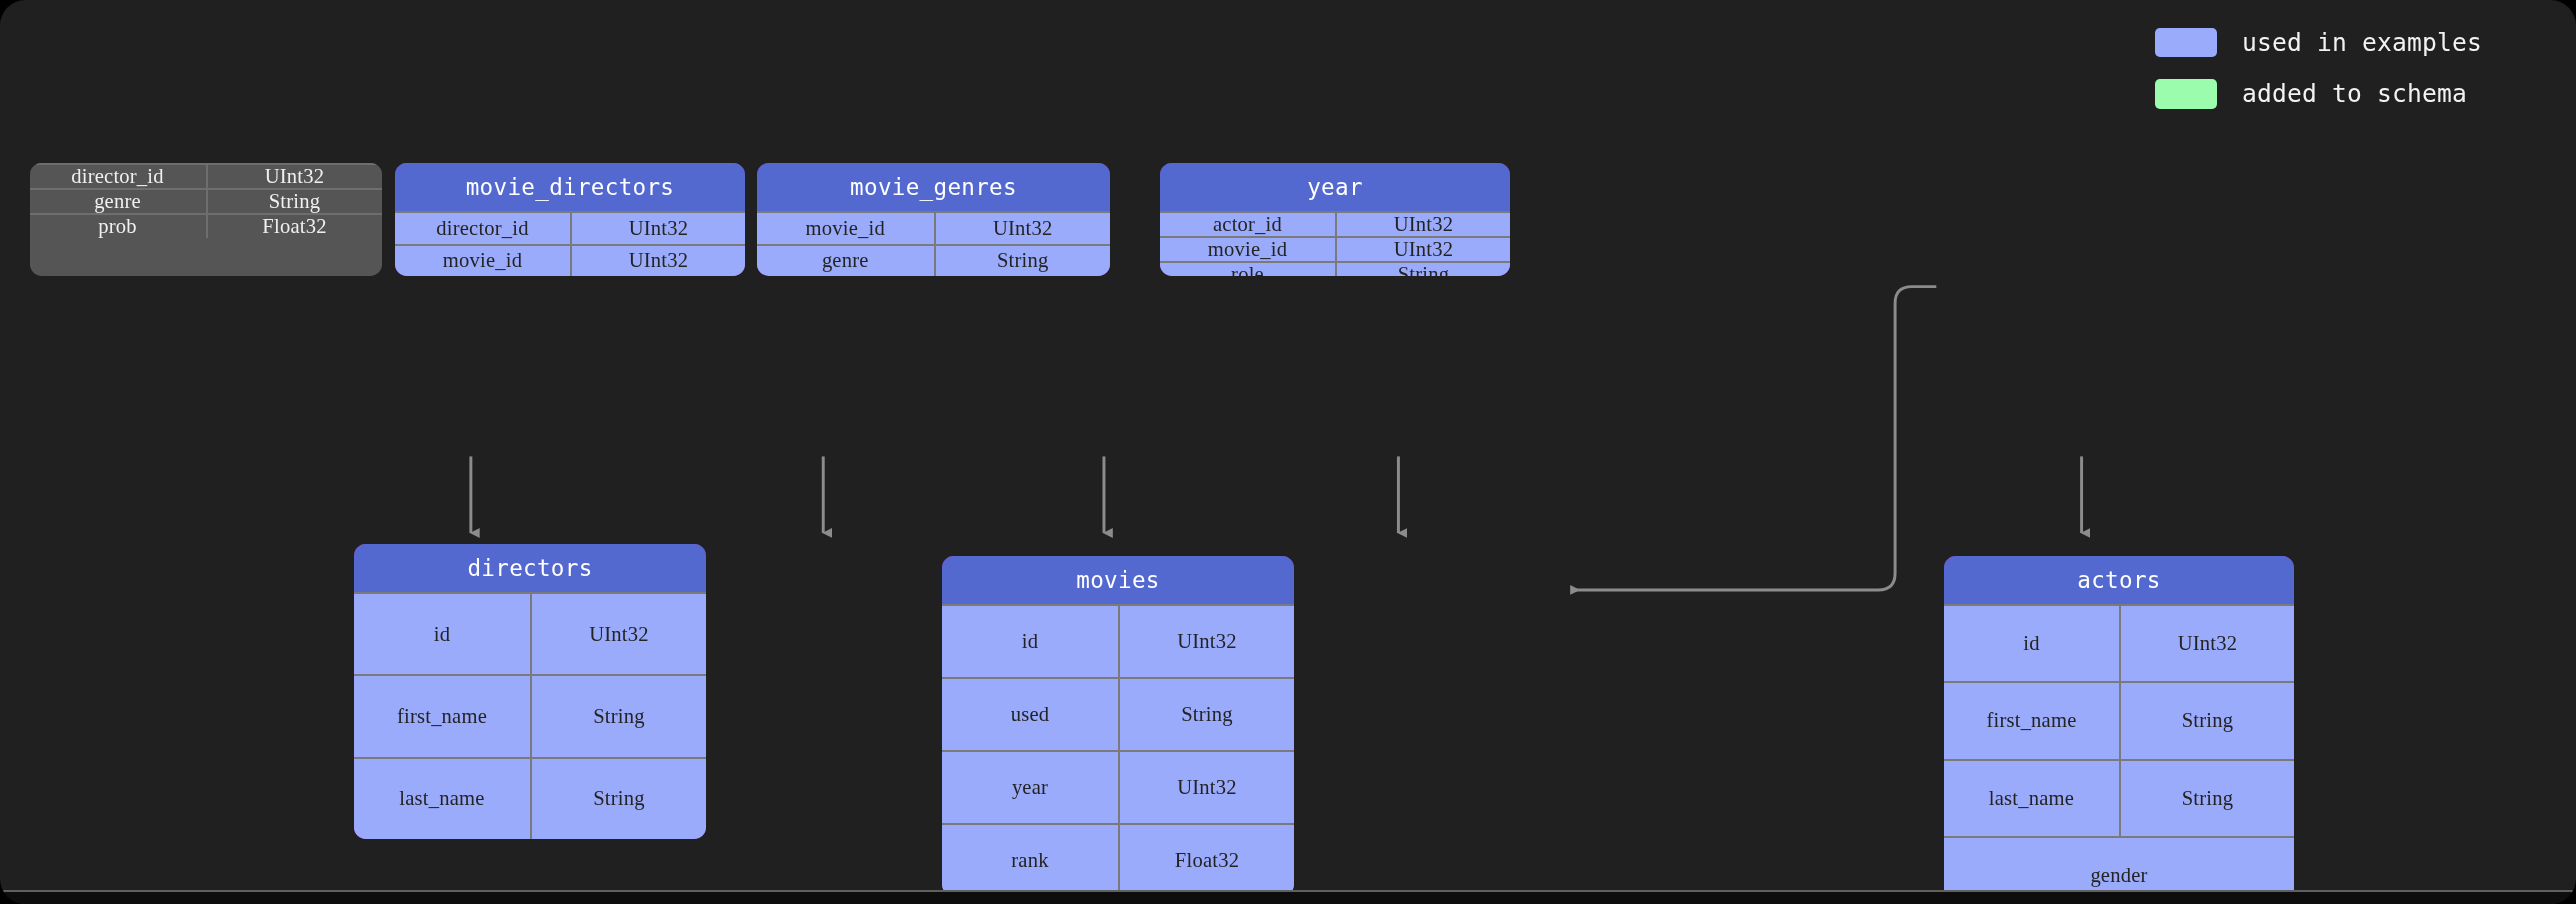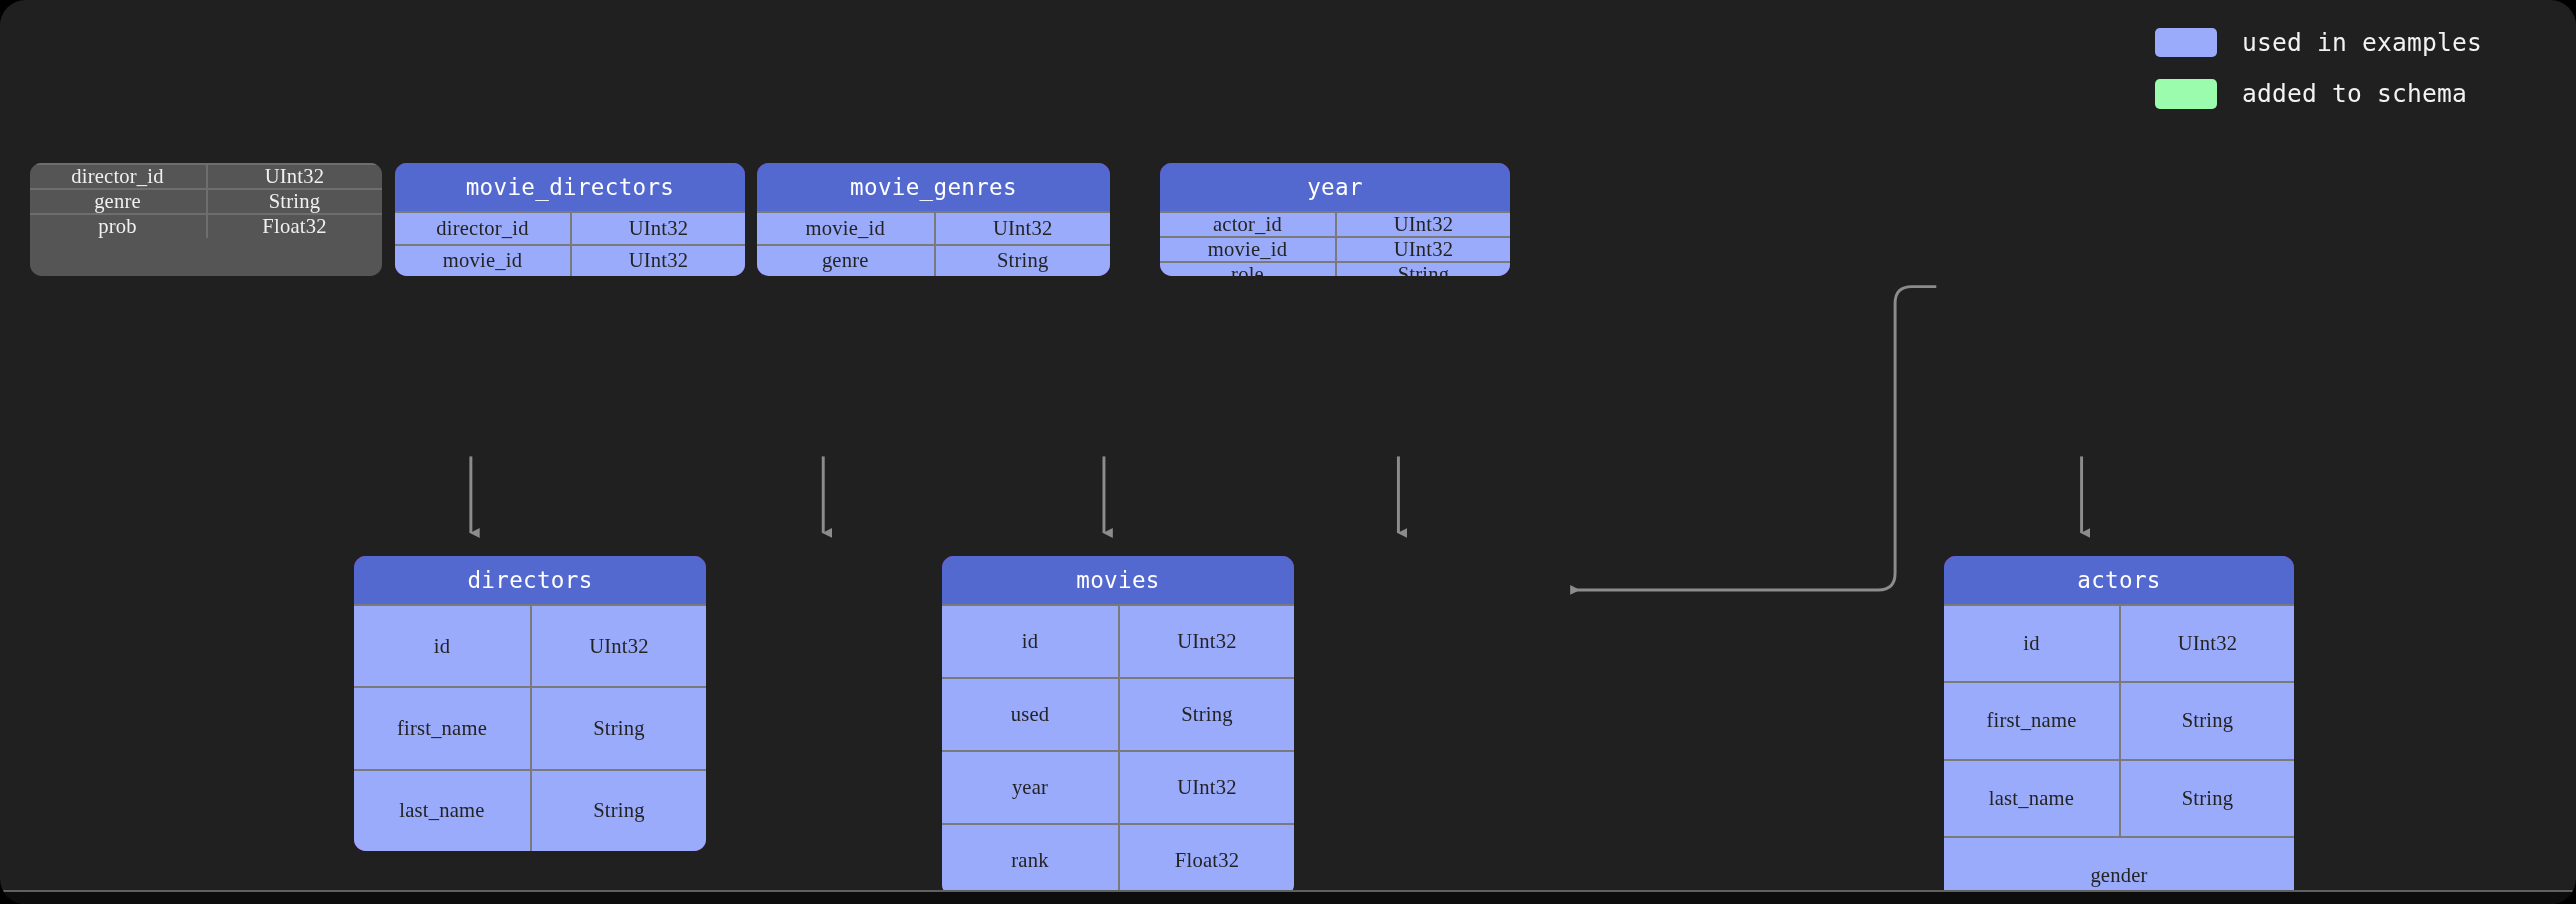--- a/index.html
+++ b/index.html
@@ -218,21 +218,21 @@
         <div class="tcell right">UInt32</div>
       </div>
       <div class="trow">
         <div class="tcell">role</div>
         <div class="tcell right">String</div>
       </div>
 
     </div>
   </div>
 
-  <div class="table theme-blue" style="left:354px; top:556px; width:352px; height:295px;">
+  <div class="table theme-blue" style="left:354px; top:544px; width:352px; height:295px;">
     <div class="table-title">directors</div>
     <div class="table-rows">
       <div class="trow">
         <div class="tcell">id</div>
         <div class="tcell right">UInt32</div>
       </div>
       <div class="trow">
         <div class="tcell">first_name</div>
         <div class="tcell right">String</div>
       </div>

